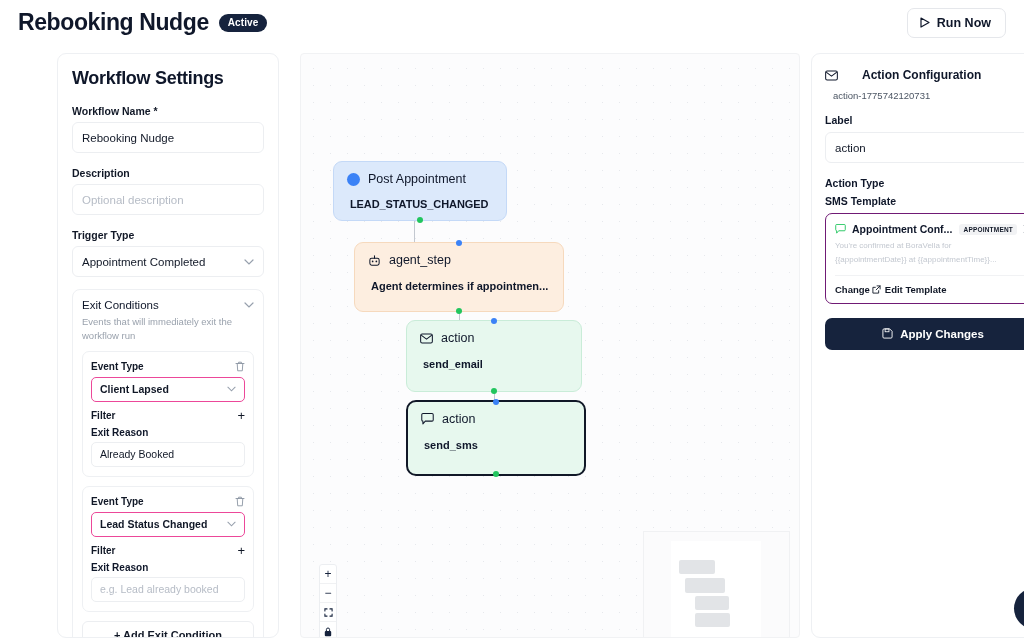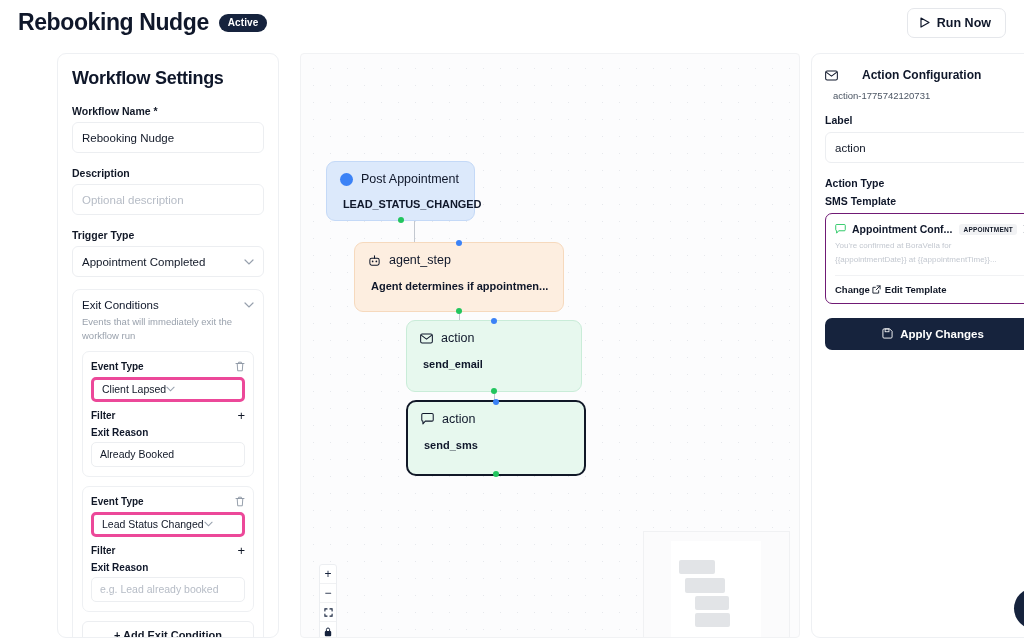--- a/index.html
+++ b/index.html
@@ -92,24 +92,25 @@
     border: 1px solid #eef0f3; border-radius: 7px;
     padding: 9px 8px 9px;
     margin-bottom: 9px; background:#fff;
   }
   .cond-row { display: flex; align-items: center; justify-content: space-between; margin-bottom: 5px; }
   .cond-row .lbl { font-size: 10px; font-weight: bold; color: #111827; }
   .icn-btn { color: #8b95a3; font-size: 11px; cursor: pointer; line-height:1; }
   .icn-btn.plus { font-size: 13px; color:#111827; font-weight: 300;}
   .sub-sel {
     width: 100%; height: 25px;
-    border: 3px solid #ec4899; border-radius: 5px;
+    border: 1px solid #ec4899; border-radius: 5px;
     font-size: 10.5px; color: #111827; background:#fff;
-    padding: 0 8px; display: flex; align-items: center; 
+    padding: 0 8px; display: flex; align-items: center; justify-content: space-between;
     margin-bottom: 7px;
+    font-weight: bold;
   }
   .sub-in {
     width: 100%; height: 25px;
     border: 1px solid #eceef1; border-radius: 5px;
     font-size: 10.5px; color: #111827; background:#fff;
     padding: 0 8px; display: flex; align-items: center;
   }
   .sub-in.ph { color:#b6bcc6; }
   .mini-lbl { font-size: 10px; font-weight: bold; margin-bottom: 4px; }
   .add-exit {
@@ -134,21 +135,21 @@
   }
   .node {
     position: absolute;
     border-radius: 9px;
     padding: 10px 13px 11px;
   }
   .node-head { display: flex; align-items: center; gap: 8px; font-size: 12.5px; color:#0f172a; }
   .node-sub { font-size: 11px; font-weight: bold; color: #0f172a; margin-top: 13px; padding-left: 3px; }
 
   .node.trigger {
-    left: 25px; top: 107px; width: 149px; height: 60px;
+    left: 32px; top: 107px; width: 174px; height: 60px;
     background: #dce9fb; border: 1px solid #c4d9f7;
   }
   .node.trigger .node-sub { margin-top: 12px; letter-spacing: -0.1px; }
   .dot-blue { width: 13px; height: 13px; border-radius: 50%; background: #3b82f6; }
 
   .node.agent {
     left: 53px; top: 188px; width: 210px; height: 70px;
     background: #fdeee0; border: 1px solid #f6d9bd;
   }
   .node.agent .node-head { font-size: 12.5px; }

